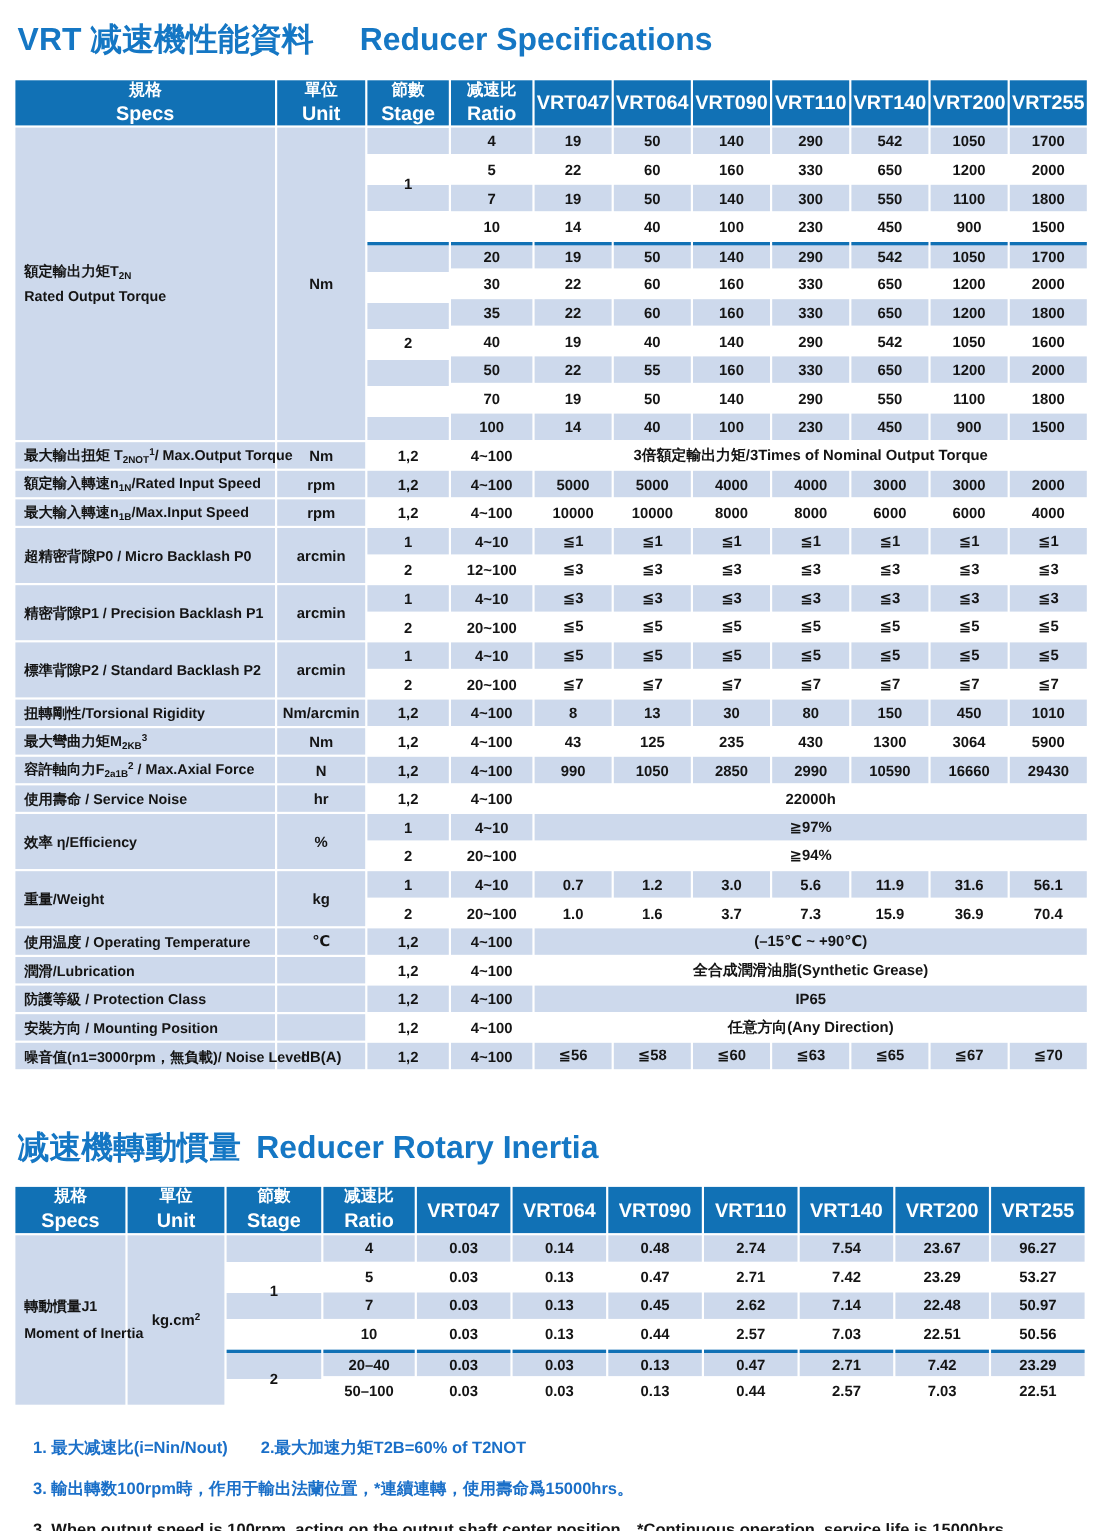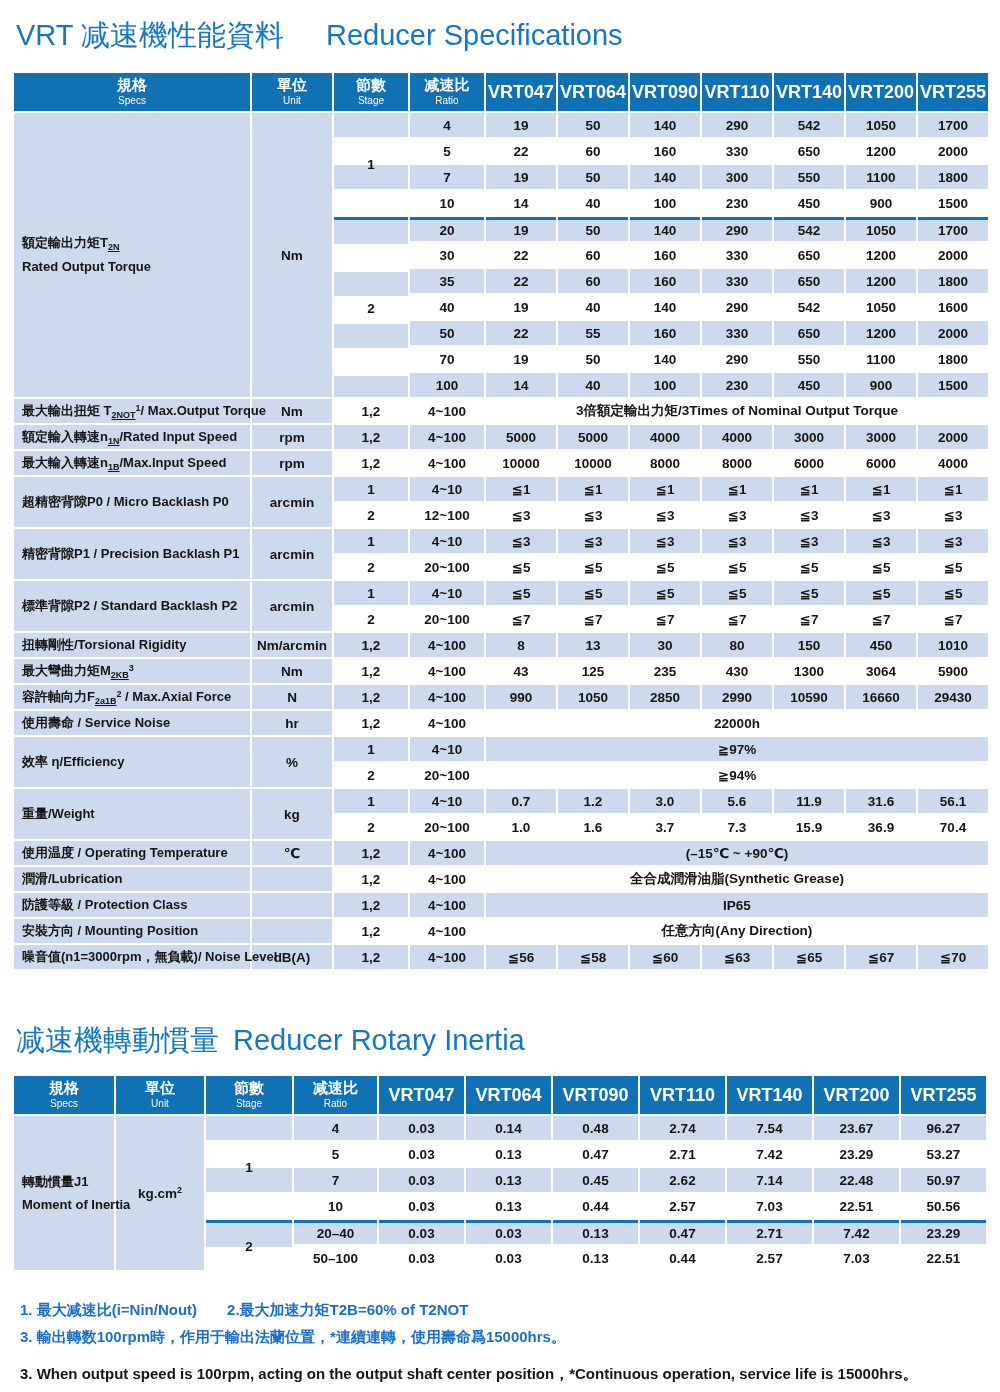--- a/index.html
+++ b/index.html
@@ -4,60 +4,60 @@
 <style>
   html,body { margin:0; padding:0; background:#fff; }
   body {
     width:1000px; min-height:1392px;
     font-family:"Liberation Sans","DejaVu Sans",sans-serif;
     color:#111;
   }
   .page { padding:10px 12px 30px 12px; }
 
   h1.title {
-    color:var(--title-blue); font-size:29px; font-weight:normal;
+    color:var(--title-blue); font-size:29px; font-weight:bold;
     margin:6px 0 15px 4px; white-space:nowrap;
   }
   h1.title .en { margin-left:42px; }
   h1.title.t2 { margin-top:50px; margin-bottom:13px; }
   h1.title.t2 .en { margin-left:14px; }
 
   table { border-collapse:separate; border-spacing:2px; table-layout:fixed; }
   #table1 { width:978px; }
   #table2 { width:976px; }
 
   th {
     background:var(--hdr-blue); color:#fff; height:38px; padding:0 2px;
     text-align:center; vertical-align:middle; font-weight:700;
     font-size:15px; line-height:1.25; box-sizing:border-box;
   }
-  th .en { font-size:10px; font-weight:400;text-align:center; }
+  th .en { font-size:18px; font-weight:700;text-align:center; }
   th.mod { font-size:18px; }
 
   td {
     height:24px; padding:0 2px; box-sizing:border-box;
     text-align:center; vertical-align:middle;
     font-size:13.5px; font-weight:700; color:#141414;
   }
   td.spec { text-align:left; padding-left:8px; font-size:13px; white-space:nowrap; }
   td.spec div { line-height:1.8; }
   td.hl { background:var(--row-blue); }
   td.c0 { background:var(--row-blue); }
   td.c1 { background:#fff; }
   td.striped {
     background-image:repeating-linear-gradient(to bottom, var(--row-blue) 0 24px, #ffffff 24px 52px);
   }
   td.dv { border-top:3px solid var(--hdr-blue); }
 
   sub,sup { font-size:9px; font-weight:700; }
-  sub { vertical-align:-0.3em;text-decoration:underline; }
+  sub { vertical-align:-0.3em; }
   sup { vertical-align:0.5em; }
 
   .notes { margin:26px 0 0 4px; font-size:15px; line-height:1.55; font-weight:600; }
-  .notes p { margin:4px; }
+  .notes p { margin:14px; }
   .notes .zh { color:var(--note-blue); }
   .notes .en-block { margin-top:13px; color:#151515; }
 </style>
 </head>
 <body>
 
 <div class="page">
 
   <h1 class="title">
     <span class="zh">VRT 减速機性能資料</span><span class="en">Reducer Specifications</span>

